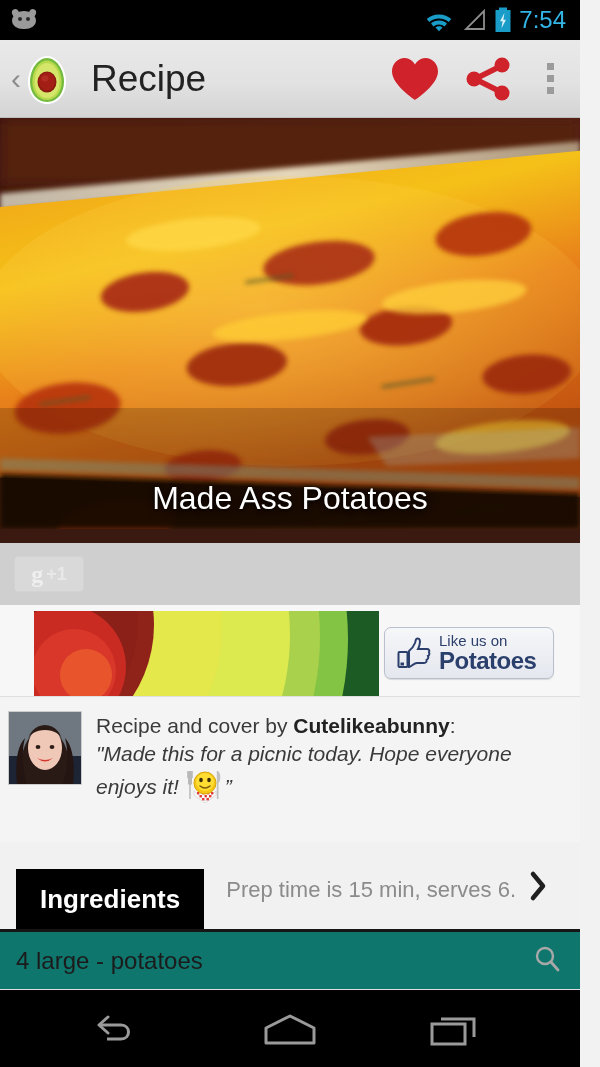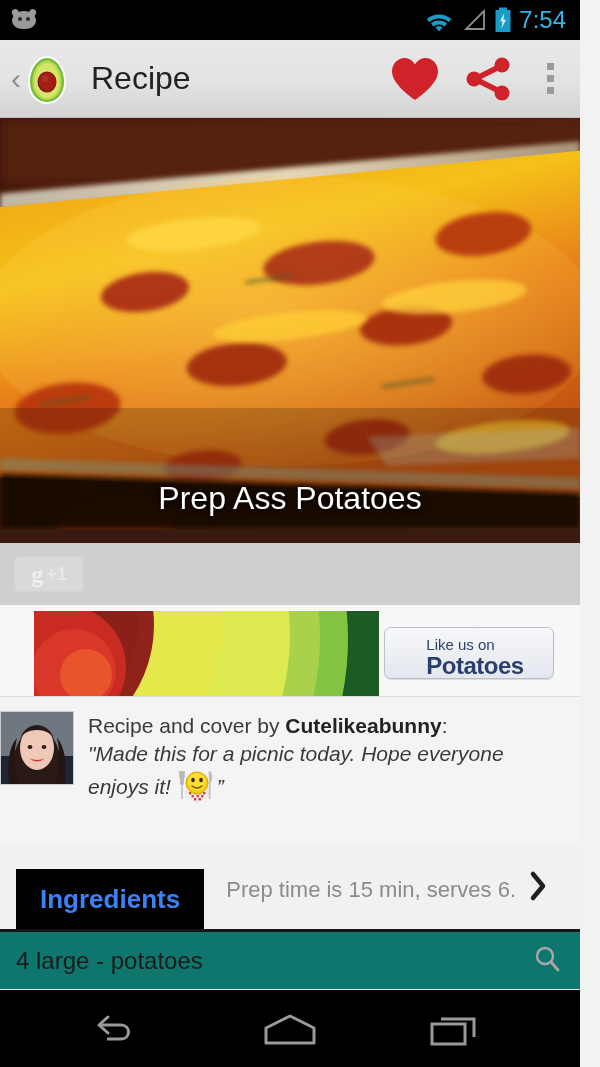--- a/index.html
+++ b/index.html
@@ -34,21 +34,21 @@
 
   
   .action-bar {
     height: 78px; flex: 0 0 78px;
     background: linear-gradient(to bottom, #e9e9e9 0%, #e2e2e2 55%, #d4d4d4 100%);
     border-bottom: 1px solid #bdbdbd;
     display: flex; align-items: center; padding-left: 8px; padding-right: 6px;
   }
   .back-chevron { font-size: 30px; color: #8c8c8c; line-height: 1; padding: 0 3px; font-weight: 300; }
   .app-icon { width: 44px; height: 50px; margin-left: 1px; position: relative; flex: 0 0 44px; }
-  .bar-title { font-size: 32px; color: #222; margin-left: 22px; font-weight: 400; }
+  .bar-title { font-size: 37px; color: #222; margin-left: 22px; font-weight: 400; }
   .bar-actions { margin-left: auto; display: flex; align-items: center; gap: 0px; }
   .bar-btn { width: 74px; height: 78px; display: flex; align-items: center; justify-content: center; }
   .overflow { width: 48px; height: 78px; display: flex; flex-direction: column; align-items: center; justify-content: center; gap: 5px; }
   .overflow i { display: block; width: 7px; height: 7px; background: #9b9b9b; }
 
   
   .hero { position: relative; height: 425px; flex: 0 0 425px; overflow: hidden; background: #3a1a10; }
   .hero-photo { position: absolute; inset: 0; }
   .hero-title {
     position: absolute; left: 0; right: 0; bottom: 26px; text-align: center;
@@ -74,42 +74,42 @@
     height: 92px; flex: 0 0 92px; background: #f7f7f7;
     position: relative; display: flex; align-items: center;
     border-bottom: 1px solid #dedede; overflow: hidden;
   }
   .avo-art { position: absolute; left: 34px; top: 6px; width: 345px; height: 86px; overflow: hidden; }
   .fb-like {
     position: absolute; left: 384px; top: 22px;
     width: 170px; height: 52px; border-radius: 7px;
     background: linear-gradient(to bottom, #f6f7f9 0%, #e4e7ee 100%);
     border: 1px solid #b9bfcd; box-shadow: 0 1px 1px rgba(0,0,0,.12);
-    display: flex; align-items: center; gap: 8px; padding-left: 12px; flex-direction: column;
+    display: flex; align-items: center; gap: 8px; padding-left: 12px;
   }
   .fb-text { line-height: 1.05; }
   .fb-small { font-size: 15px; color: #2c3f6b; }
   .fb-big { font-size: 24px; color: #2b3f6c; font-weight: bold; letter-spacing: -.5px; }
 
   
-  .author-note { flex: 0 0 145px; background: #f4f4f4; display: flex; padding: 14px 10px 0 0; }
+  .author-note { flex: 0 0 145px; background: #f4f4f4; display: flex; padding: 14px 10px 0 8px; }
   .avatar { width: 74px; height: 74px; flex: 0 0 74px; border: 1px solid #cccccc; overflow: hidden; background:#7b7f86; }
   .note-text { margin-left: 14px; padding-top: 3px; }
   .note-line1 { font-size: 21px; color: #3a3a3a; }
   .note-line1 b { font-weight: bold; color: #222; }
   .note-quote { font-size: 21px; color: #3a3a3a; font-style: italic; line-height: 1.45; margin-top: 1px; }
   .emoji-plate { display: inline-block; width: 40px; height: 34px; vertical-align: -9px; position: relative; }
 
   
   .tab-row {
     flex: 0 0 90px; background: #f1f1f1; display: flex; align-items: stretch;
     border-bottom: 3px solid #161616; padding-left: 16px; padding-top: 8px;
   }
   .tab-ingredients {
-    background: #000000; color: #3b82f6; font-size: 26px; font-weight: bold;
+    background: #000000; color: #ffffff; font-size: 26px; font-weight: bold;
     display: flex; align-items: center; padding: 0 24px; margin-bottom: 0; margin-top: 19px;
   }
   .prep-wrap { flex: 1; display: flex; align-items: center; justify-content: flex-end; padding-right: 24px; }
   .prep-text { font-size: 22px; color: #8b8b8b; text-align: right; line-height: 1.25; max-width: 320px; }
   .prep-chevron { font-size: 30px; color: #2b2b2b; font-weight: bold; margin-left: 12px; margin-right: 8px; }
 
   
   .ingredient-row {
     flex: 1 1 auto; background: #0f766e; display: flex; align-items: center;
     padding: 0 18px 0 16px; border-bottom: 1px solid #e0e0e0;
@@ -252,21 +252,21 @@
         <line x1="255" y1="170" x2="302" y2="163"></line>
         <line x1="396" y1="278" x2="448" y2="270"></line>
         <line x1="470" y1="408" x2="520" y2="401"></line>
         <line x1="330" y1="420" x2="378" y2="412"></line>
       </g>
       <path d="M0 368 L600 388 L600 425 L0 425 Z" fill="#1f0c06" opacity=".92" filter="url(#blur3)"></path>
       <path d="M0 352 L600 372 L600 384 L0 364 Z" fill="#7fcfc4" opacity=".35" filter="url(#blur3)"></path>
       <path d="M380 330 L600 320 L600 352 L400 360 Z" fill="#c8e4de" opacity=".28" filter="url(#blur3)"></path>
       <rect y="300" width="600" height="125" fill="#000" opacity=".18"></rect>
     </svg>
-    <div class="hero-title">Prep Ass Potatoes</div>
+    <div class="hero-title">Made Ass Potatoes</div>
   </div>
 
   <div class="gplus-strip">
     <div class="gplus-btn">
       <span class="gplus-g">g</span>
       <span>+1</span>
     </div>
   </div>
 
   <div class="fb-banner">

